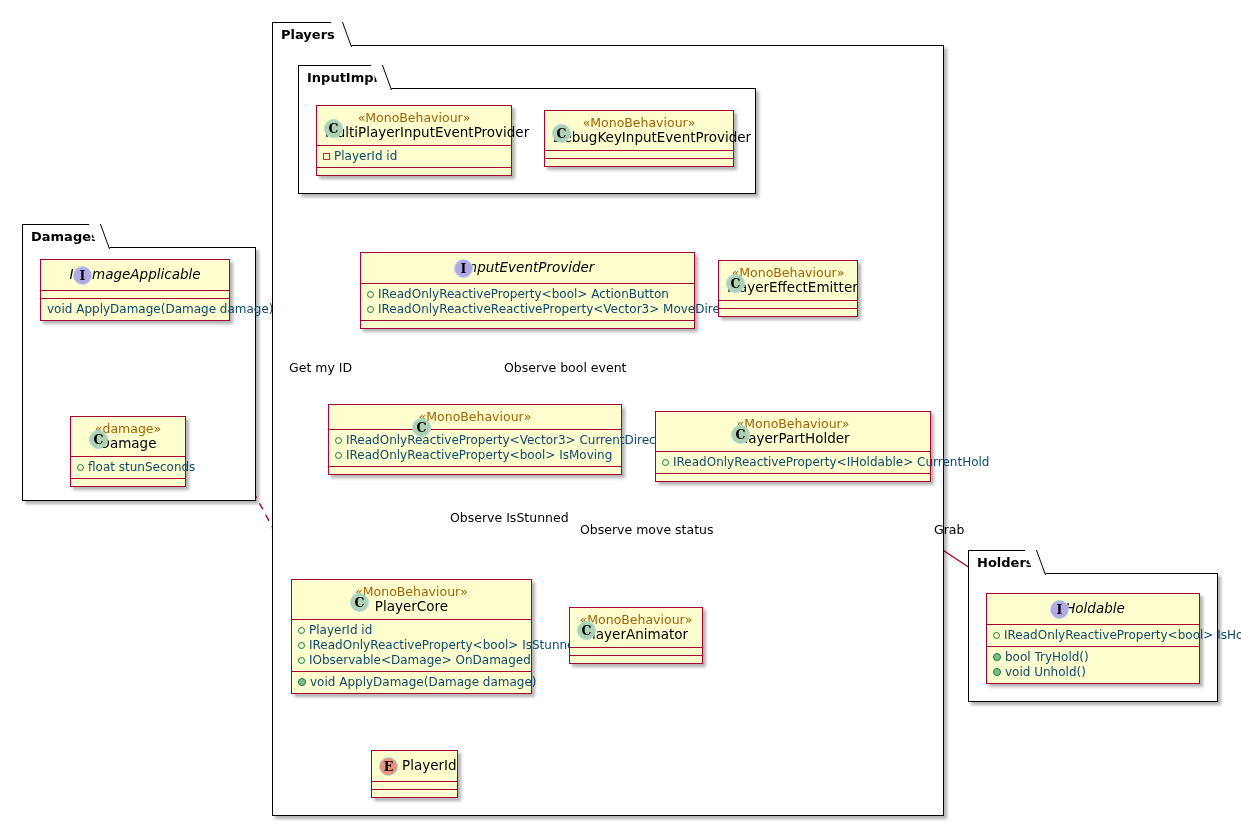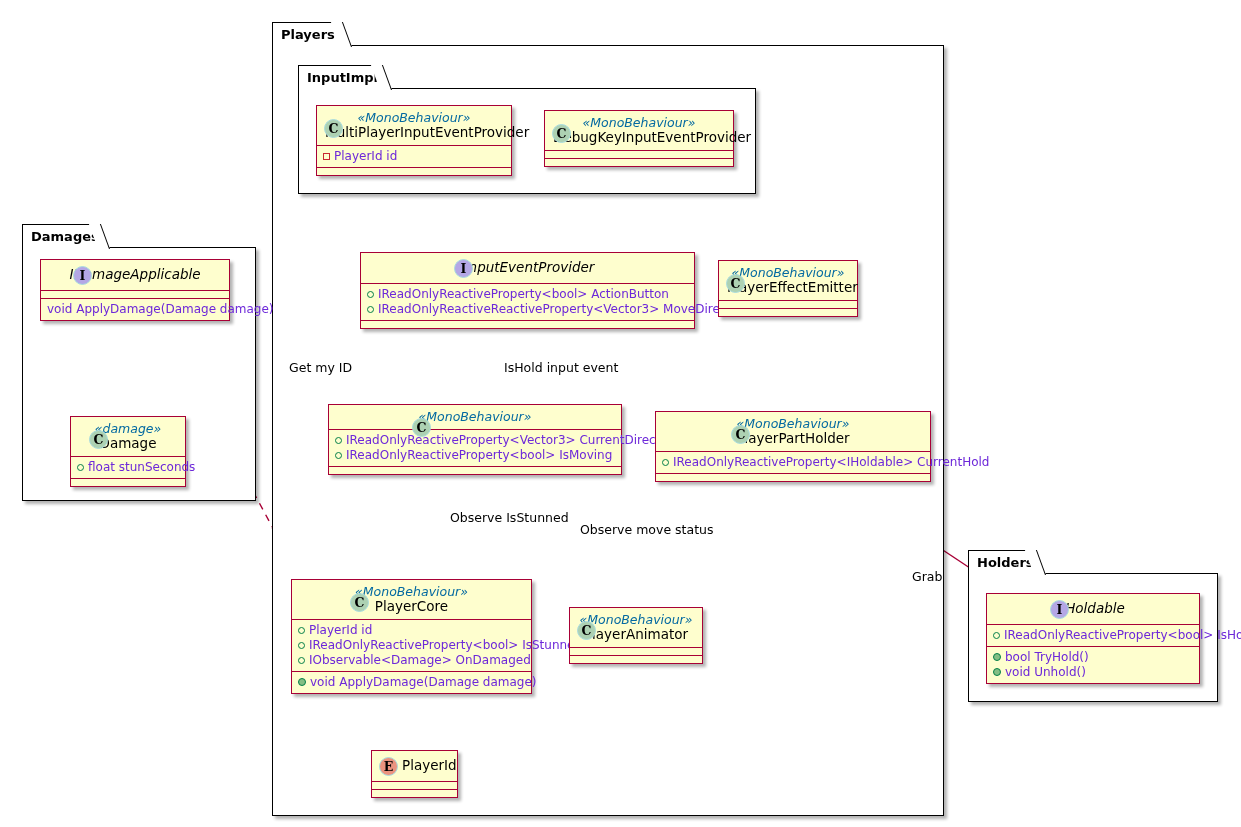--- a/index.html
+++ b/index.html
@@ -80,23 +80,22 @@
     box-shadow: 3px 3px 3px rgba(0,0,0,0.30);
     z-index: 5;
   }
   .cls-head {
     position: relative;
     padding: 4px 8px 5px 8px;
     text-align: center;
     line-height: 15px;
   }
   .cls-head .stereo {
-    font-style: italic;
     font-size: 12.5px;
-    color: #0369a1;
+    color: #a16207;
     display: block;
     text-align: center;
   }
   .cls-head .cname {
     font-size: 13.5px;
     color: #000000;
     display: block;
   }
   .cls-head.iface .cname {
     font-style: italic;
@@ -123,21 +122,21 @@
   .badge.i { background: #B4A7E5; border: 1.2px solid #A9DCDF; }
   .badge.e { background: #EB937F; border: 1.2px solid #A9DCDF; }
   .sep {
     border-top: 1.4px solid #A80036;
     height: 0;
   }
   .cls-sec {
     padding: 3px 6px 3px 6px;
     font-size: 12px;
     line-height: 15px;
-    color: #6d28d9;
+    color: #0c4a6e;
   }
   .cls-sec.empty { height: 7px; padding: 0; }
   .mrow { white-space: nowrap; display: block; }
   .vis-pub {
     display: inline-block;
     width: 7px; height: 7px;
     border-radius: 50%;
     border: 1.3px solid #038048;
     background: transparent;
     box-sizing: border-box;
@@ -435,21 +434,21 @@
         <span class="vis-pub-f"></span><span>bool TryHold()</span>
       </span>
       <span class="mrow">
         <span class="vis-pub-f"></span><span>void Unhold()</span>
       </span>
     </div>
   </div>
 
   <div class="elabel" style="left:289px; top:360px;">Get my ID</div>
 
-  <div class="elabel" style="left:504px; top:360px;">IsHold input event</div>
+  <div class="elabel" style="left:504px; top:360px;">Observe bool event</div>
 
   <div class="elabel" style="left:450px; top:510px;">Observe IsStunned</div>
 
   <div class="elabel" style="left:580px; top:522px;">Observe move status</div>
 
-  <div class="elabel" style="left:912px; top:522px;margin-top:47px;">Grab</div>
+  <div class="elabel" style="left:934px; top:522px;">Grab</div>
 
 </div>
 
 </body></html>

